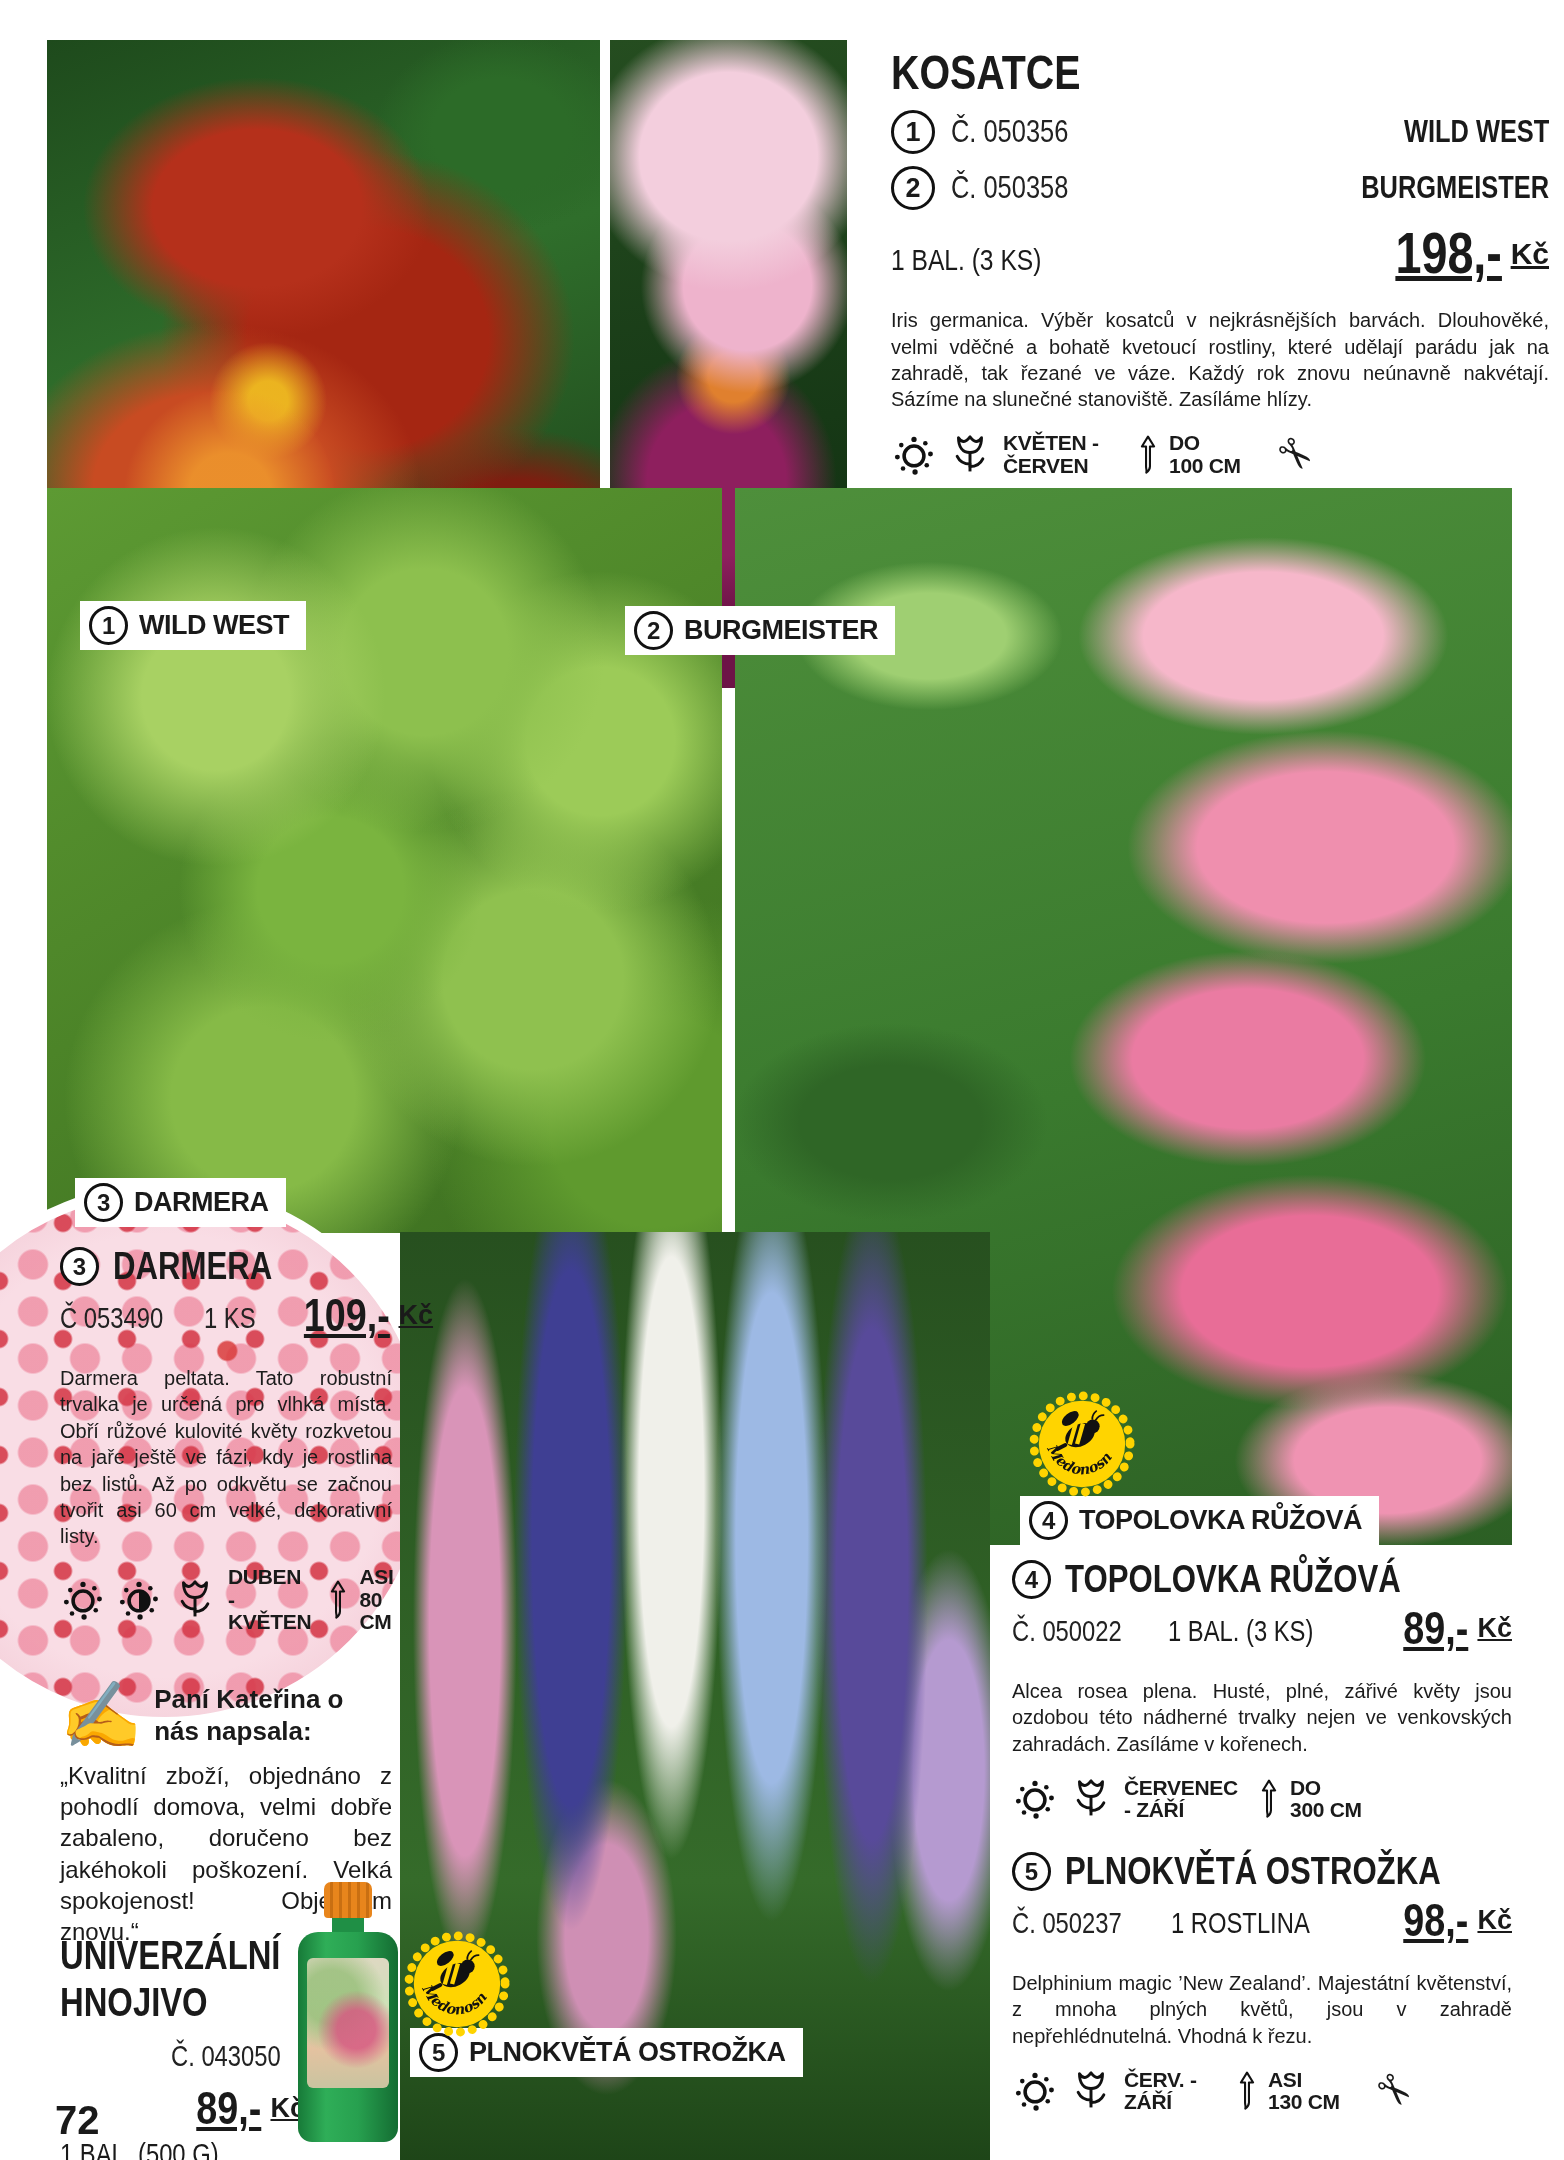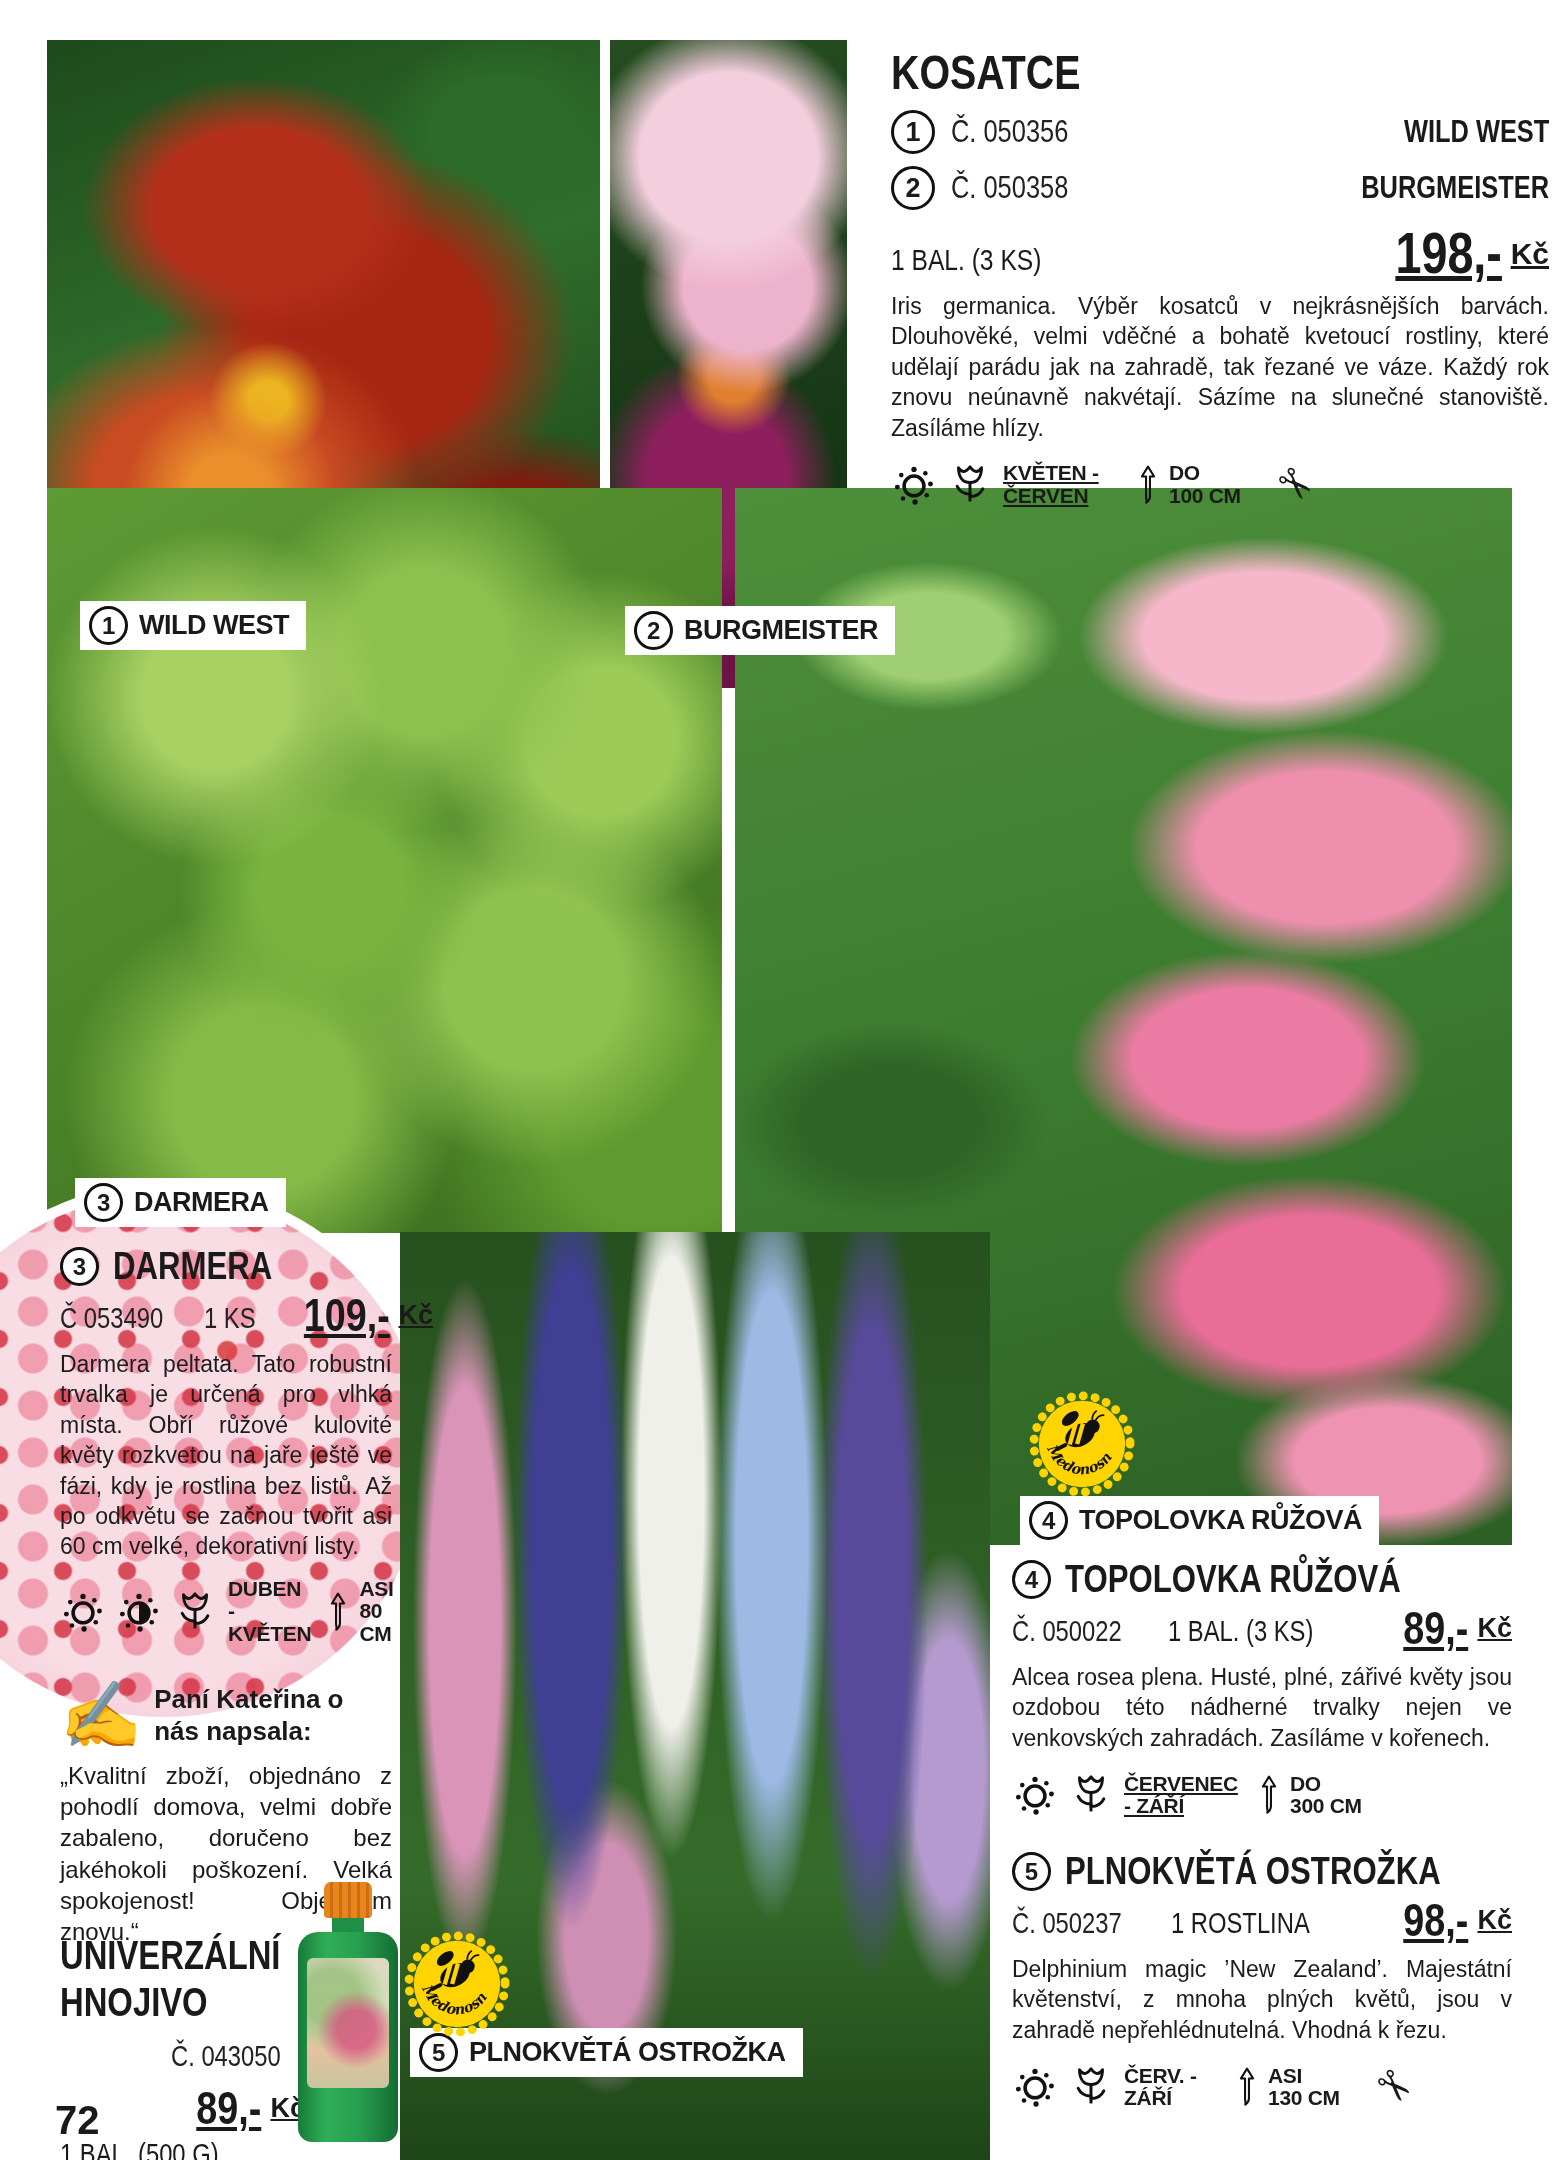--- a/index.html
+++ b/index.html
@@ -108,27 +108,27 @@
   .kos-row { display:flex; align-items:center; gap:16px; margin-top:12px; font-size:31px; }
   .code { font-weight:normal; color:#222; }
   .vname { margin-left:auto; font-weight:bold; }
   .pack-price { display:flex; align-items:flex-end; margin-top:20px; }
   .pack { font-size:30px; }
   .price-wrap { margin-left:auto; display:flex; align-items:center; gap:9px;text-decoration:underline; }
   .price { font-size:57px; font-weight:bold; line-height:.82; }
   .curr { font-size:30px; font-weight:bold; }
   .price-sm { font-size:46px; font-weight:bold; line-height:.85; }
   .curr-sm { font-size:27px; font-weight:bold; }
-  .desc { font-size:23px; line-height:1.32; text-align:justify; margin-top:14px; color:#1c1c1c; }
+  .desc { font-size:20px; line-height:1.32; text-align:justify; margin-top:30px; color:#1c1c1c; }
   .icons { display:flex; align-items:center; gap:10px; margin-top:16px; }
   .ic { width:46px; height:46px; flex:0 0 auto; }
   .ic-arrow { width:22px; height:52px; flex:0 0 auto; margin-left:6px; }
   .ilabel { font-weight:bold; font-size:21px; line-height:1.08; letter-spacing:-.3px; }
   .ilabel span { display:block; }
-  .bloom { width:118px;text-decoration:underline; }
+  .bloom { width:118px; }
   .bloom-narrow { width:96px; }
   .scis { font-size:42px; transform:rotate(45deg); margin-left:26px; line-height:1; }
   .dar-price-row { display:flex; align-items:flex-end; gap:18px; margin-top:6px; }
   .t-row { display:flex; align-items:flex-end; margin-top:4px; }
   .t-pack { margin-left:auto; margin-right:auto; font-size:29px; }
   .testim-head { display:flex; align-items:center; gap:12px; }
   .hand { font-size:66px; line-height:1; }
   .testim-title { font-weight:bold; font-size:26px; line-height:1.25; }
   .testim-text { font-size:24px; line-height:1.3; text-align:justify; margin-top:12px; }
   .hnj-title { font-size:40px; font-weight:bold; line-height:1.18; }

